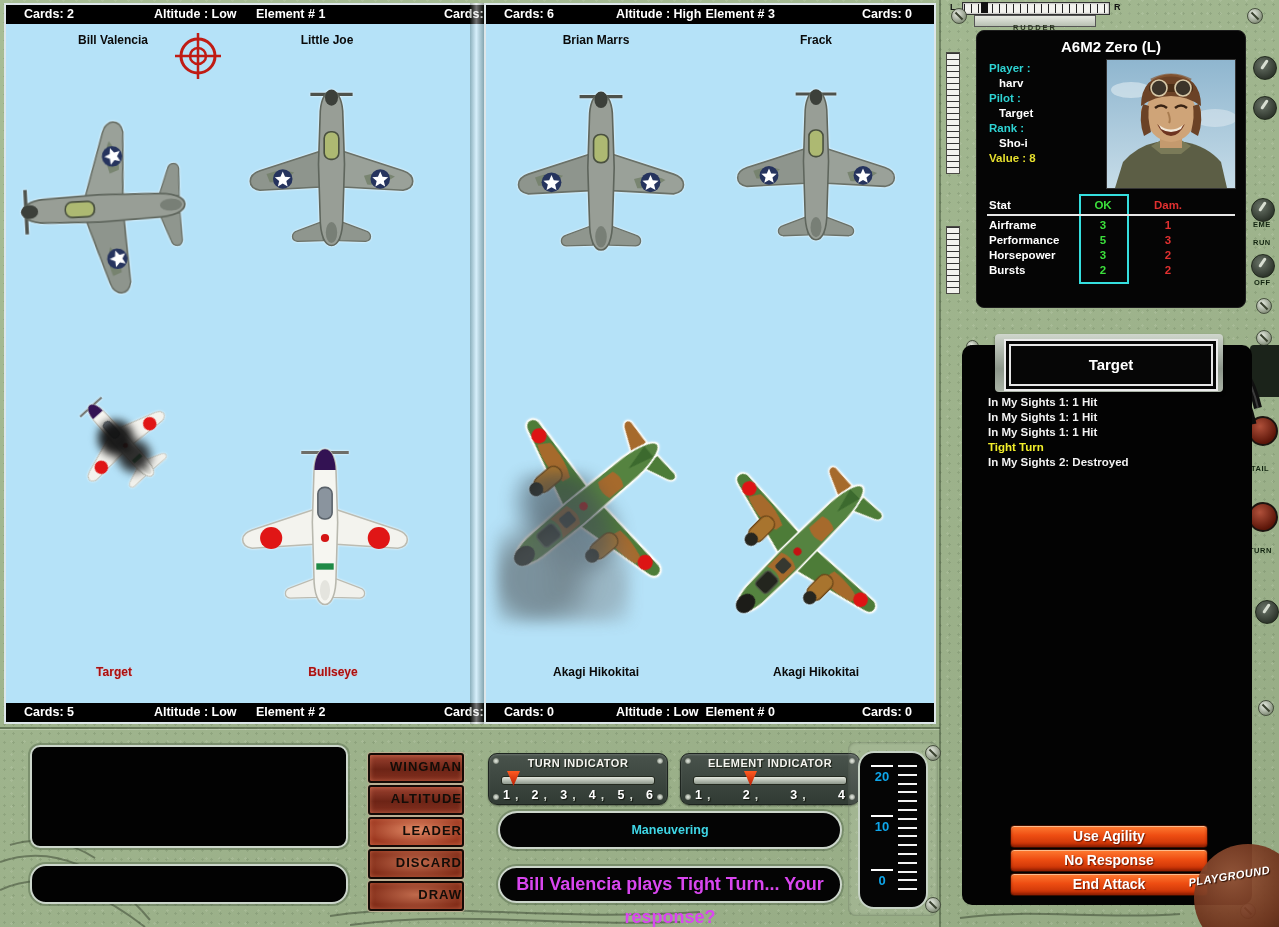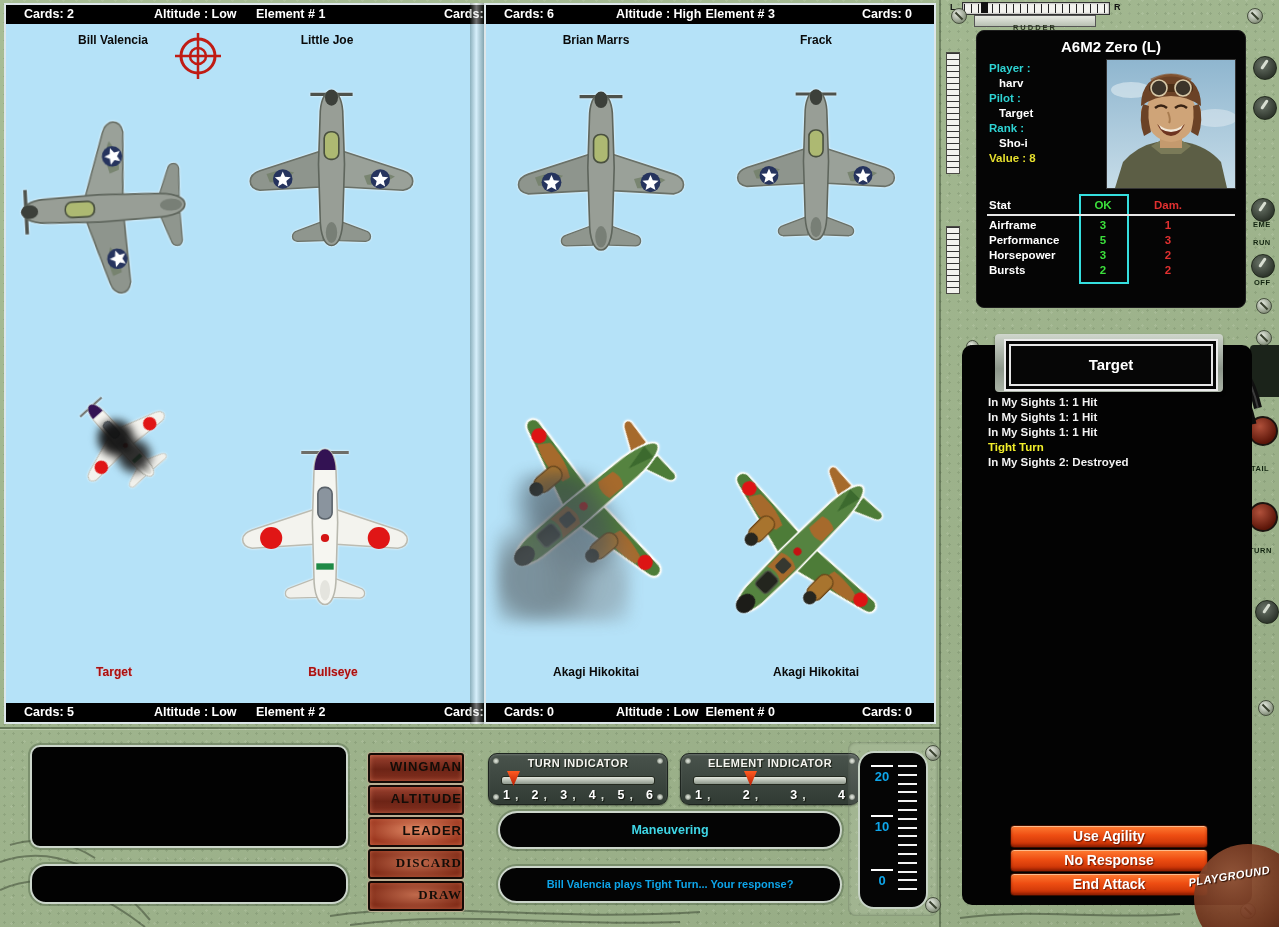--- a/index.html
+++ b/index.html
@@ -44,37 +44,37 @@
   
   .black-box{position:absolute;background:#020202;border:2px solid #ccd6cb;box-shadow:0 0 0 2px rgba(60,80,55,.35);}
   #hand-box{left:30px;top:745px;width:314px;height:99px;border-radius:10px;}
   #small-box{left:30px;top:864px;width:314px;height:36px;border-radius:16px;}
   
   .card-btn{position:absolute;left:368px;width:92px;height:26px;border:2px solid #140a06;border-radius:3px;
     background:linear-gradient(180deg,#9c4230,#6d2416 55%,#83301f);
     color:#140d08;font-weight:bold;font-size:13px;letter-spacing:1px;text-align:right;line-height:23px;
     box-shadow:inset 0 0 5px rgba(255,150,110,.45), 0 0 0 1px #bcae92;cursor:pointer;}
   .card-btn.bright{background:radial-gradient(ellipse at 50% 42%,#e28a66,#9c3820 78%);}
-  .card-btn.mid{background:radial-gradient(ellipse at 50% 45%,#c06a4c,#812c18 80%);font-family:Liberation Serif, serif;}
+  .card-btn.mid{background:radial-gradient(ellipse at 50% 45%,#c06a4c,#812c18 80%);}
   
   .indicator{position:absolute;top:737px;width:178px;height:50px;border-radius:9px;border:1px solid #1d241f;
     background:linear-gradient(#49534c,#313b34);box-shadow:inset 0 1px 2px rgba(255,255,255,.18), 0 1px 2px rgba(0,0,0,.4);margin-top:16px;}
   .ind-title{position:absolute;top:3px;left:0;right:0;text-align:center;color:#f4f4ef;font-size:11px;font-weight:bold;letter-spacing:.5px;text-shadow:1px 1px 1px #15190f;}
   .ind-groove{position:absolute;left:12px;right:12px;top:22px;height:7px;border-radius:3px;border:1px solid #23291f;
     background:linear-gradient(#e2e7dd,#8d978b);}
   .ind-pointer{position:absolute;top:17px;width:13px;height:15px;background:linear-gradient(#ff5a20,#b81e04);
     clip-path:polygon(0 0,100% 0,50% 100%);}
   .ind-nums{position:absolute;left:14px;right:14px;bottom:2px;display:flex;justify-content:space-between;color:#fff;font-size:12.5px;font-weight:bold;text-shadow:1px 1px 1px #10140c;}
   .ind-num:not(:last-child)::after{content:",";color:#cfd5cc;margin-left:5px;}
   .mini-screw{position:absolute;width:6px;height:6px;border-radius:50%;background:radial-gradient(#e4e9e0,#7d877b);box-shadow:inset 0 0 1px #2a2f26;}
   
   .msg-box{position:absolute;left:498px;width:340px;background:#040404;border:2px solid #ccd6cb;border-radius:19px;
     box-shadow:0 0 0 2px rgba(60,80,55,.35);text-align:center;font-weight:bold;}
   #status-msg{top:811px;height:34px;line-height:34px;color:#3fd6e6;font-size:12.5px;}
-  #prompt-msg{top:866px;height:33px;line-height:33px;color:#0ea5e9;font-size:11px;}
+  #prompt-msg{top:866px;height:33px;line-height:33px;color:#d946ef;font-size:18px;}
   
   .alt-plate{position:absolute;left:848px;top:742px;width:90px;height:174px;border-radius:8px;background:rgba(255,255,255,.09);box-shadow:inset 0 0 3px rgba(40,55,35,.5);}
   .alt-gauge{position:absolute;left:858px;top:751px;width:66px;height:154px;background:#050505;border:2px solid #c7d3c6;border-radius:16px;}
   .alt-num{position:absolute;left:9px;width:26px;text-align:center;color:#0ea5e9;font-weight:bold;font-size:13px;}
   .alt-num i{display:block;height:0;border-top:2.5px solid #fff;margin:0 2px 2px 2px;}
   .alt-ticks{position:absolute;left:38px;right:9px;top:12px;bottom:12px;
     background:repeating-linear-gradient(to bottom,#f4f4f4 0 2px,transparent 2px 8.8px);}
   
   .info-panel{position:absolute;left:976px;top:30px;width:268px;height:276px;background:#050505;border:1px solid #1e1e1e;border-radius:8px;}
   .ip-title{position:absolute;top:7px;left:0;right:0;text-align:center;color:#fff;font-weight:bold;font-size:15px;}

